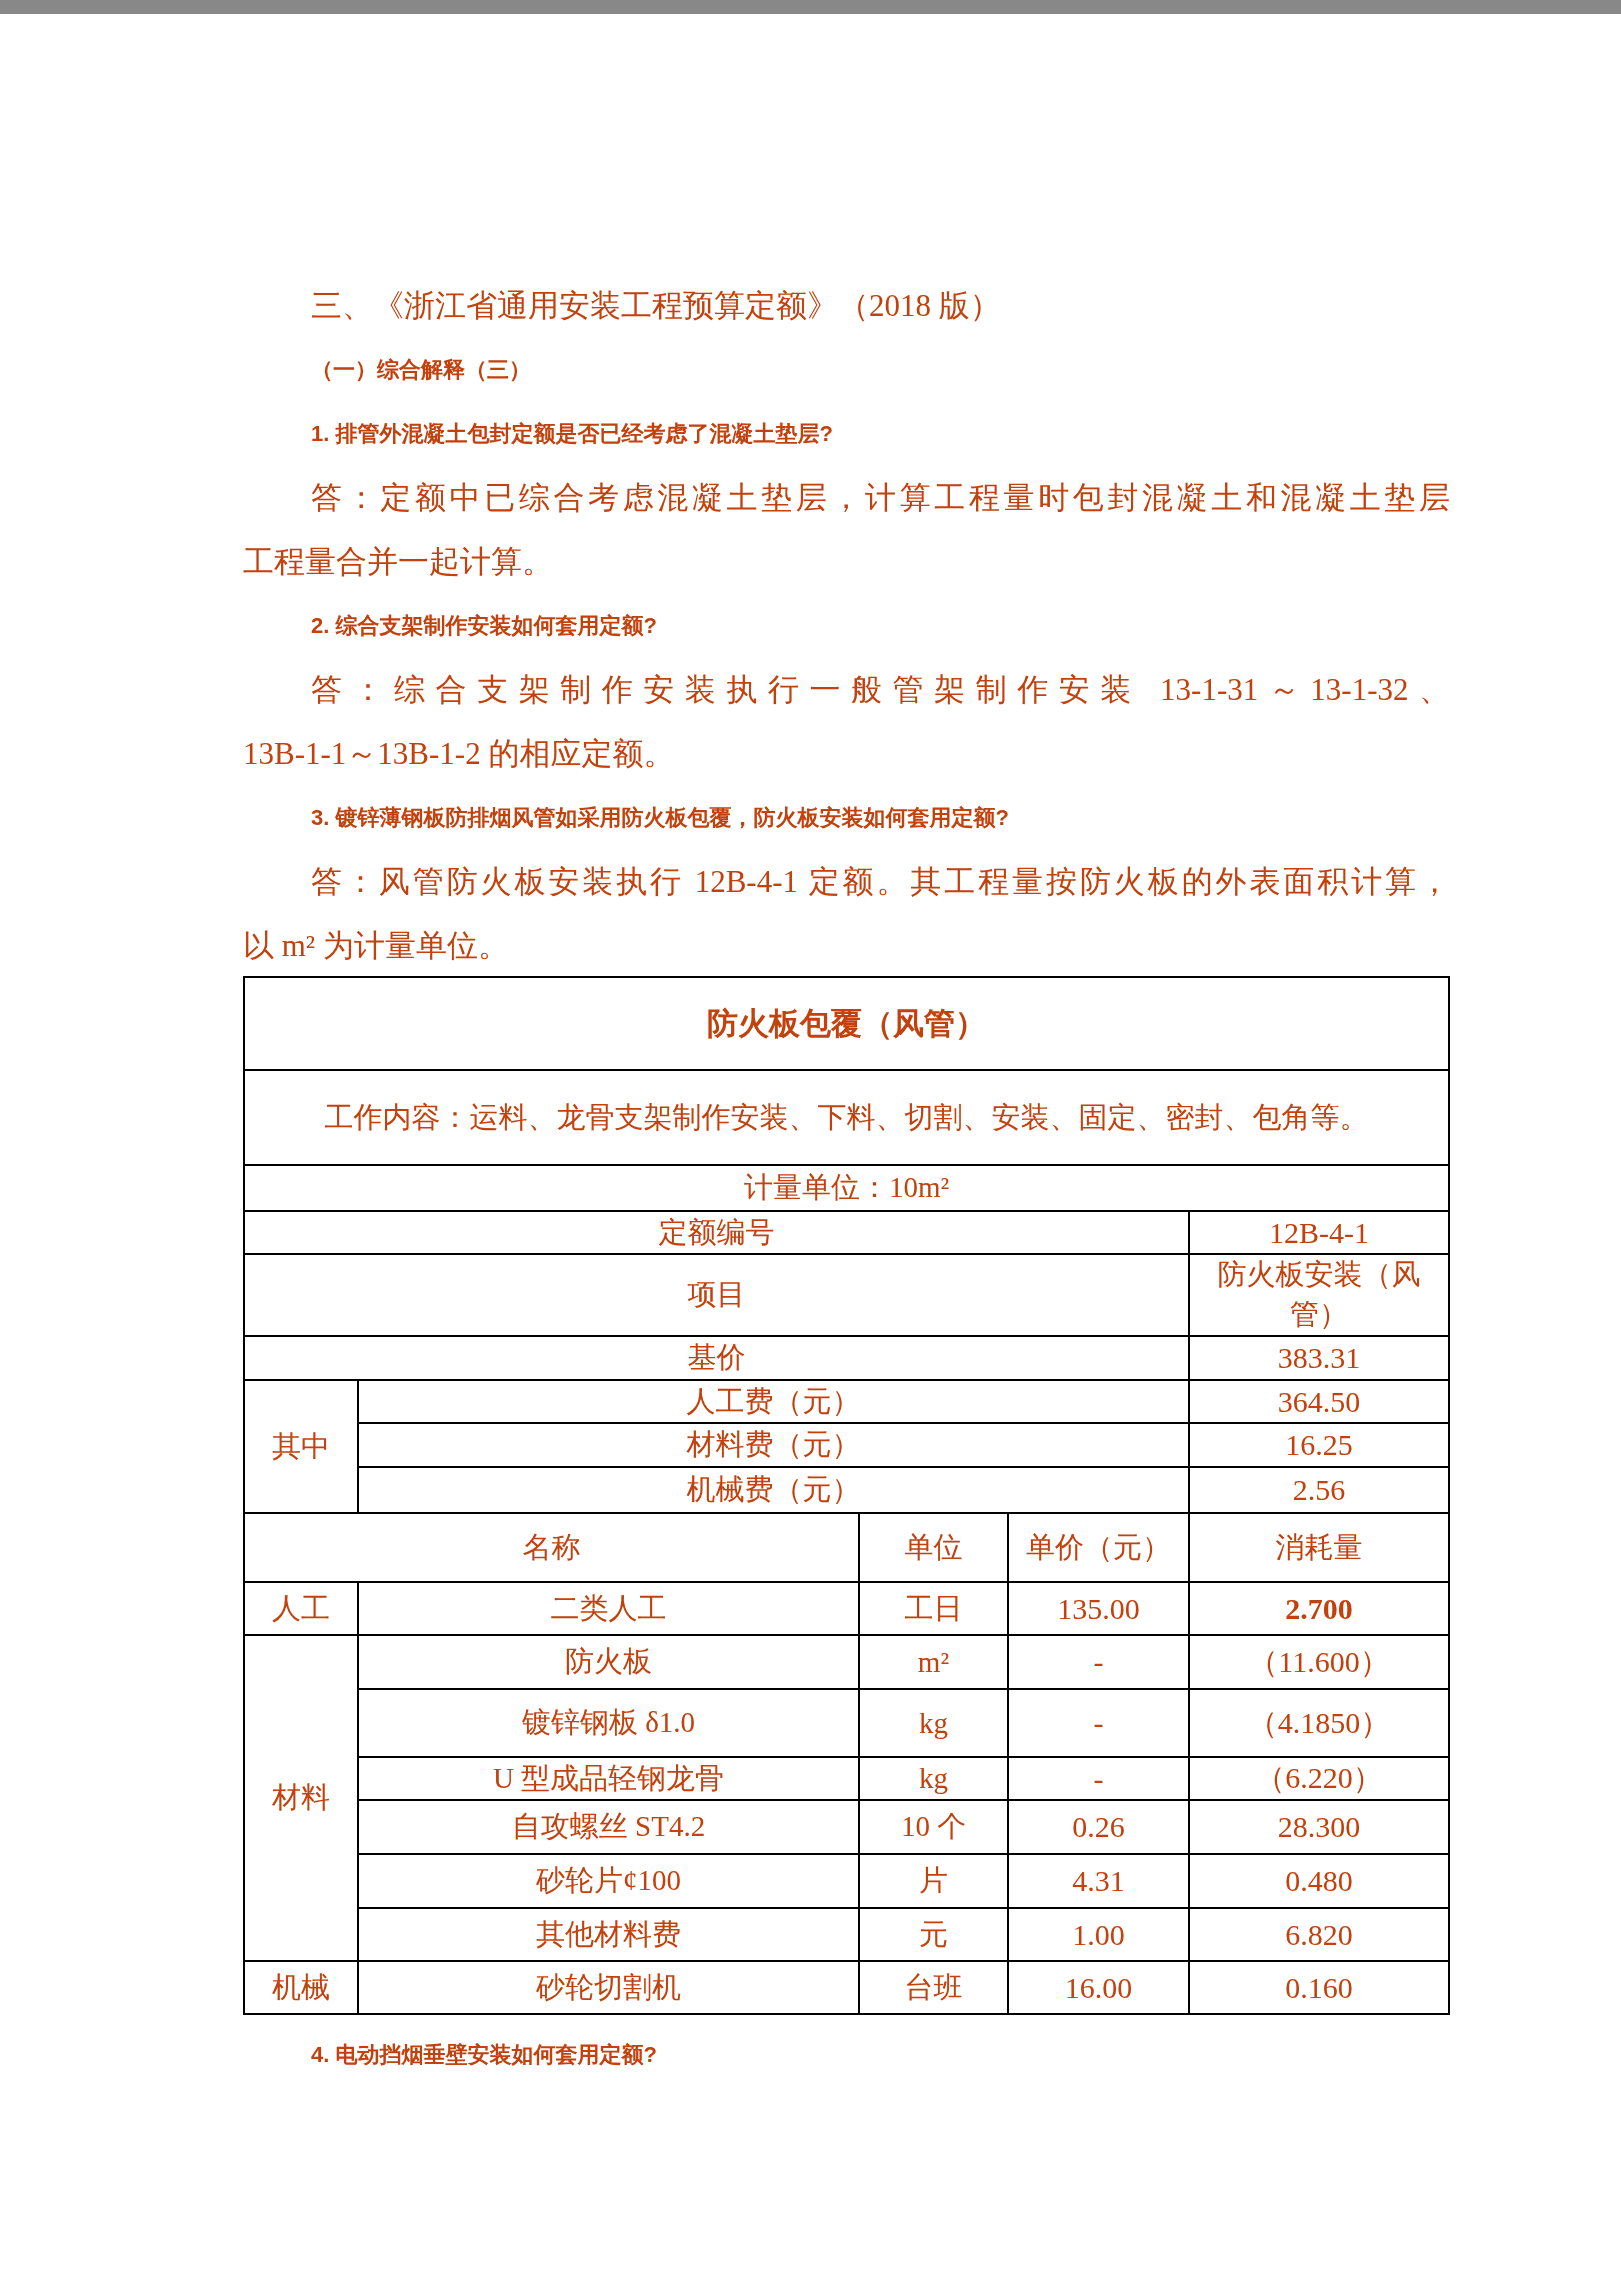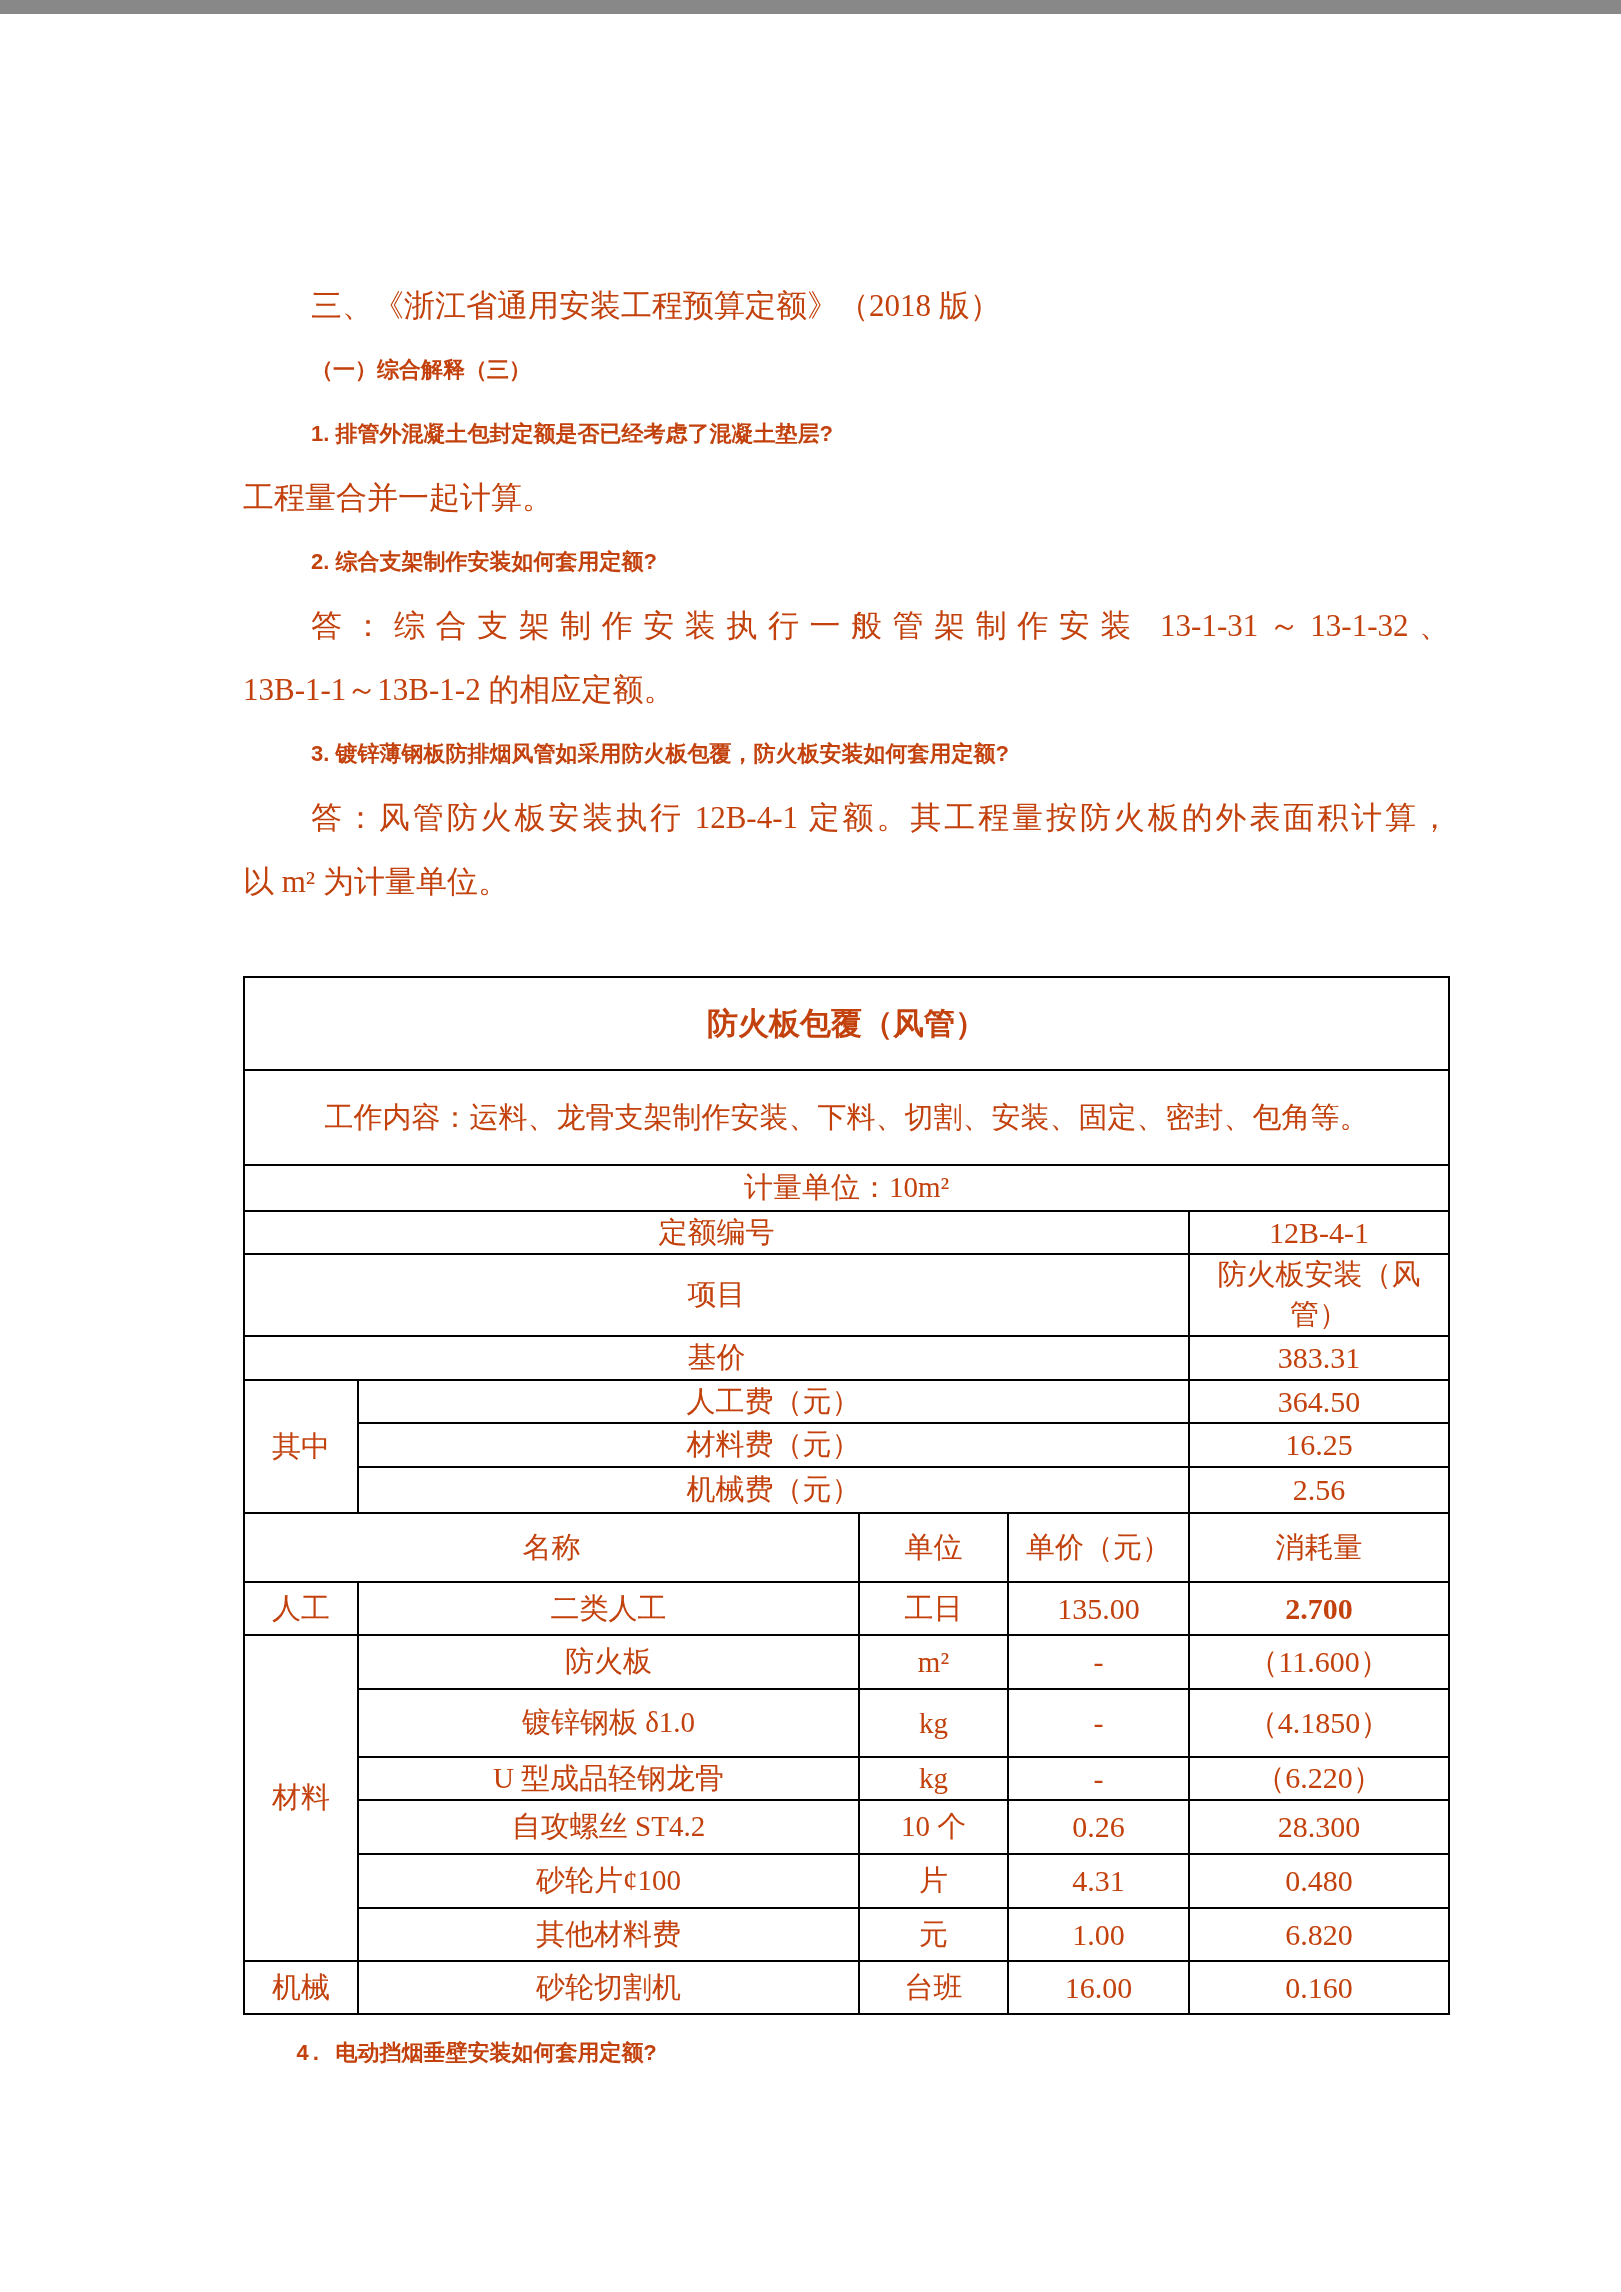--- a/index.html
+++ b/index.html
@@ -13,32 +13,33 @@
   #qtable{position:absolute;left:243px;top:962px;width:1205px;border-collapse:collapse;
           table-layout:fixed;font-size:29px;padding-left:8px;}
   #qtable td{border:2px solid #000;border-top-width:2.9px;border-bottom-width:2.9px;
              text-align:center;vertical-align:middle;padding:0;overflow:hidden;}
   #qtable tr.top td{border-top-width:2px;}
   td.tl{text-align:left;padding-left:17.6px;}
   td.tr-a{text-align:right;padding-right:13.7px;border-radius:21px;}
   .ttl{font-family:"Liberation Sans","DejaVu Sans",sans-serif;font-weight:bold;font-size:31px;}
   .num{font-size:30px;}
   .bold{font-weight:bold;}
-  #q4line{position:absolute;left:228px;top:2009px;width:1207px;height:64px;line-height:64px;font-family:Liberation Mono, monospace;}
+  #q4line{position:absolute;left:243px;top:2009px;width:1207px;height:64px;line-height:64px;}
 </style>
 </head>
 <body>
 
 <div id="page">
 
   <div id="textblock">
     <div class="line indent">三、《浙江省通用安装工程预算定额》（2018 版）</div>
     <div class="line indent q">（一）综合解释（三）</div>
 
     <div class="line indent q">1. 排管外混凝土包封定额是否已经考虑了混凝土垫层?</div>
+    <div class="line indent just">答：定额中已综合考虑混凝土垫层，计算工程量时包封混凝土和混凝土垫层</div>
     <div class="line">工程量合并一起计算。</div>
 
     <div class="line indent q">2. 综合支架制作安装如何套用定额?</div>
     <div class="line indent just">答：综合支架制作安装执行一般管架制作安装 13-1-31～13-1-32、</div>
     <div class="line">13B-1-1～13B-1-2 的相应定额。</div>
 
     <div class="line indent q">3. 镀锌薄钢板防排烟风管如采用防火板包覆，防火板安装如何套用定额?</div>
     <div class="line indent just">答：风管防火板安装执行 12B-4-1 定额。其工程量按防火板的外表面积计算，</div>
     <div class="line">以 m² 为计量单位。</div>
   </div>

